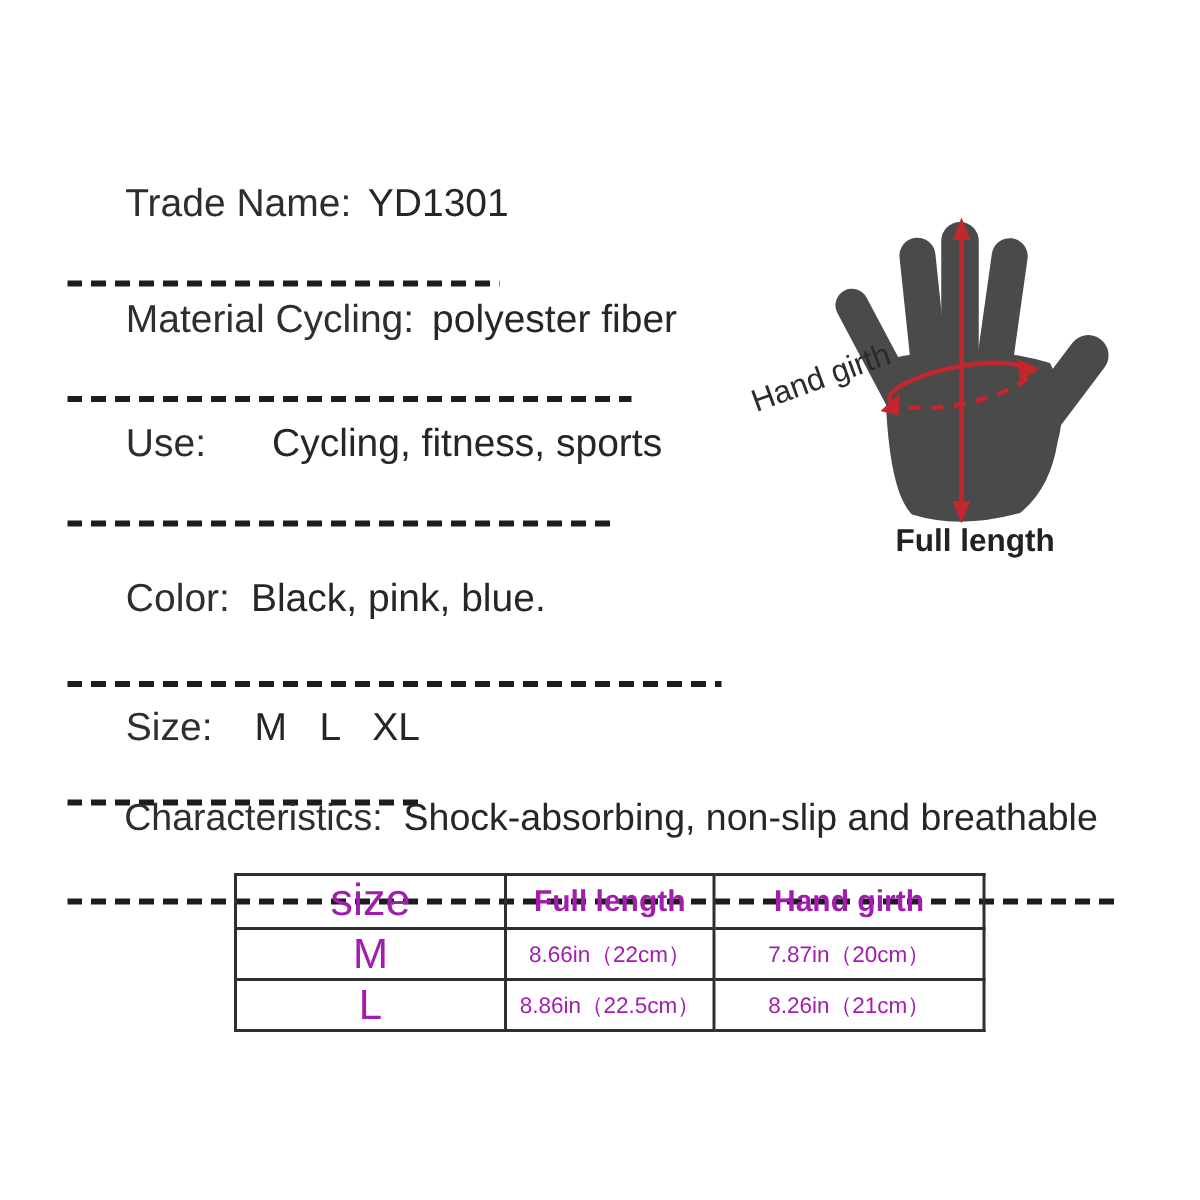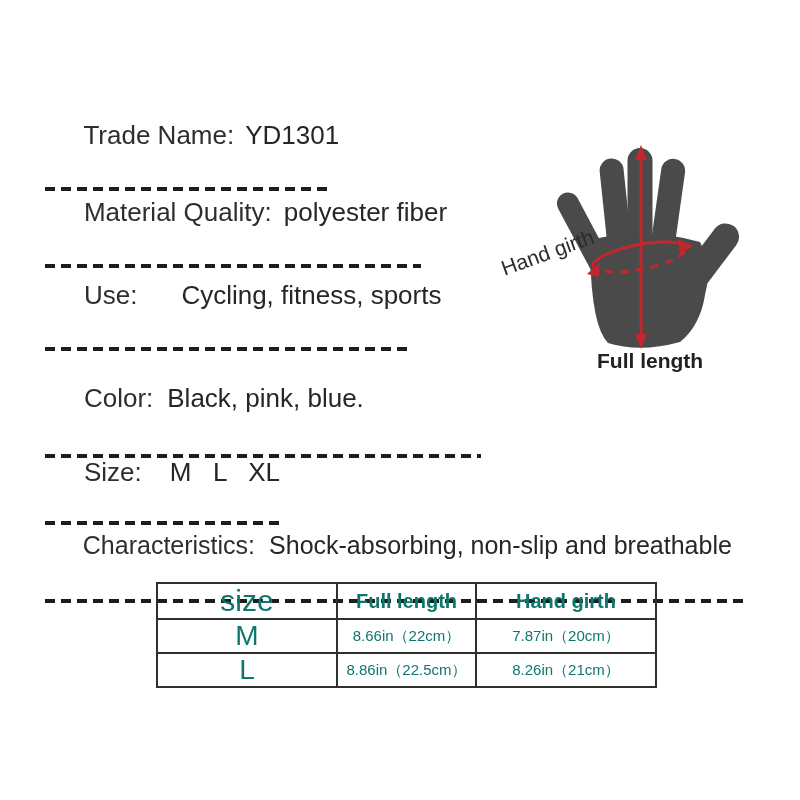--- a/index.html
+++ b/index.html
@@ -24,21 +24,21 @@
   .spec-label{color:var(--color-text);}
   .spec-value{color:#262626;}
   .dash-line{
     height:4px;margin-top:5px;
     background:repeating-linear-gradient(to right,var(--color-dash) 0 10px,transparent 10px 16px);
   }
   .row-1{top:89px;}  .row-1 .dash-line{width:288px;} .row-1 .spec-value{margin-left:11px;}
   .row-2{top:166px;} .row-2 .dash-line{width:376px;} .row-2 .spec-value{margin-left:12px;}
   .row-3{top:249px;} .row-3 .dash-line{width:366px;} .row-3 .spec-value{margin-left:44px;}
   .row-4{top:352px;} .row-4 .dash-line{width:436px;margin-top:9px;} .row-4 .spec-value{margin-left:14px;}
-  .row-5{top:426px;} .row-5 .dash-line{width:238px;margin-top:2px;} .row-5 .spec-value{margin-left:28px;}
+  .row-5{top:438px;} .row-5 .dash-line{width:238px;margin-top:2px;} .row-5 .spec-value{margin-left:28px;}
   .row-6{top:499px;} .row-6 .spec-line{font-size:25px;} .row-6 .dash-line{width:703px;margin-top:7px;} .row-6 .spec-value{margin-left:14px;margin-top:24px;}
   
   .glove-diagram{position:absolute;left:490px;top:130px;width:280px;height:230px;}
   .glove-diagram svg{display:block;width:280px;height:230px;}
   .hand-fill{fill:var(--color-hand);}
   .arrow-stroke{stroke:var(--color-accent);fill:none;}
   .arrow-fill{fill:var(--color-accent);}
   .hand-girth-label{
     position:absolute;left:498px;top:258px;
     font-size:21px;color:#2b2b2b;
@@ -52,40 +52,40 @@
   }
   
   .size-table{
     position:absolute;left:156px;top:582px;
     width:499px;border-collapse:collapse;table-layout:fixed;
   }
   .size-table th,.size-table td{
     border:2px solid var(--color-border);
     text-align:center;vertical-align:middle;
     height:33px;overflow:visible;white-space:nowrap;
-    color:#0f766e;
+    color:#a21caf;
   }
   .size-table th.col-size{font-size:30px;font-weight:400;height:34px;}
   .size-table th.col-meas{font-size:20px;font-weight:700;}
   .size-table td.cell-size{font-size:28px;font-weight:400;}
   .size-table td.cell-meas{font-size:15px;font-weight:400;}
 </style>
 </head>
 <body>
 
 <div class="spec-row row-1">
   <div class="spec-line">
     <span class="spec-label">Trade Name:</span><span class="spec-value">YD1301</span>
   </div>
   <div class="dash-line"></div>
 </div>
 
 <div class="spec-row row-2">
   <div class="spec-line">
-    <span class="spec-label">Material Quality:</span><span class="spec-value">polyester fiber</span>
+    <span class="spec-label">Material Cycling:</span><span class="spec-value">polyester fiber</span>
   </div>
   <div class="dash-line"></div>
 </div>
 
 <div class="spec-row row-3">
   <div class="spec-line">
     <span class="spec-label">Use:</span><span class="spec-value">Cycling, fitness, sports</span>
   </div>
   <div class="dash-line"></div>
 </div>

